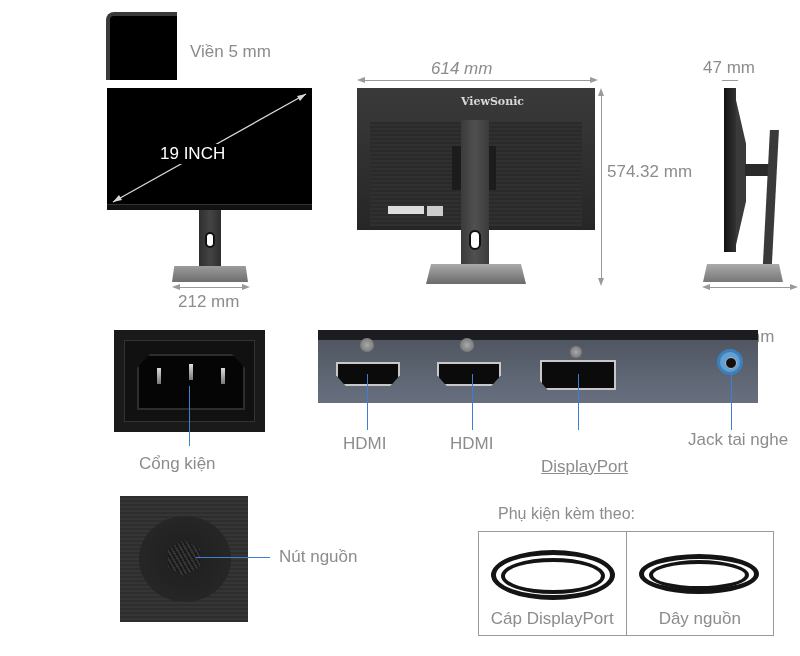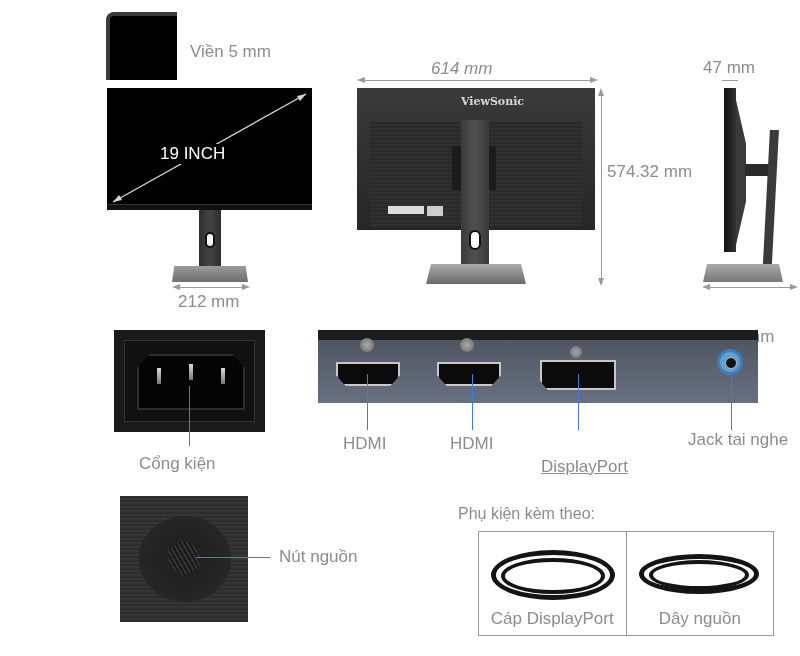--- a/index.html
+++ b/index.html
@@ -57,21 +57,21 @@
   .screw { position: absolute; width: 14px; height: 14px; border-radius: 50%; background: radial-gradient(circle,#aaa,#666); }
   .jack { position: absolute; width: 26px; height: 26px; border-radius: 50%; background: #5fa0d6; border: 3px solid #3d7fb8; }
   .jack::after { content: ""; position: absolute; left: 5px; top: 5px; width: 10px; height: 10px; border-radius: 50%; background: #111; border: 1px solid #bbb; }
 
   
   .pb-box { left: 120px; top: 496px; width: 128px; height: 126px; background: repeating-linear-gradient(180deg,#2d2d2d 0,#2d2d2d 2px,#353535 2px,#353535 4px); }
   .pb-ring { left: 139px; top: 516px; width: 92px; height: 86px; border-radius: 50%; background: radial-gradient(circle,#1e1e1e,#262626 70%,#141414); }
   .pb-hex { left: 168px; top: 540px; width: 32px; height: 36px; background: repeating-linear-gradient(60deg,#333 0,#333 2px,#1a1a1a 2px,#1a1a1a 4px); clip-path: polygon(50% 0,100% 25%,100% 75%,50% 100%,0 75%,0 25%); }
 
   
-  .acc-title { left: 458px; top: 505px; font-size: 16px; color: #8c8c8c; }
+  .acc-title { left: 498px; top: 505px; font-size: 16px; color: #8c8c8c; }
   .acc-table { left: 478px; top: 531px; width: 296px; height: 105px; border: 1px solid #9a9a9a; display: flex; }
   .acc-cell { flex: 1; position: relative; }
   .acc-cell + .acc-cell { border-left: 1px solid #9a9a9a; }
   .acc-label { position: absolute; bottom: 6px; left: 0; right: 0; text-align: center; font-size: 17px; color: #8c8c8c; }
   .cable { position: absolute; border: 5px solid #141414; border-radius: 50%; }
 </style>
 </head>
 <body>
 
 <div class="abs bezel"></div>

